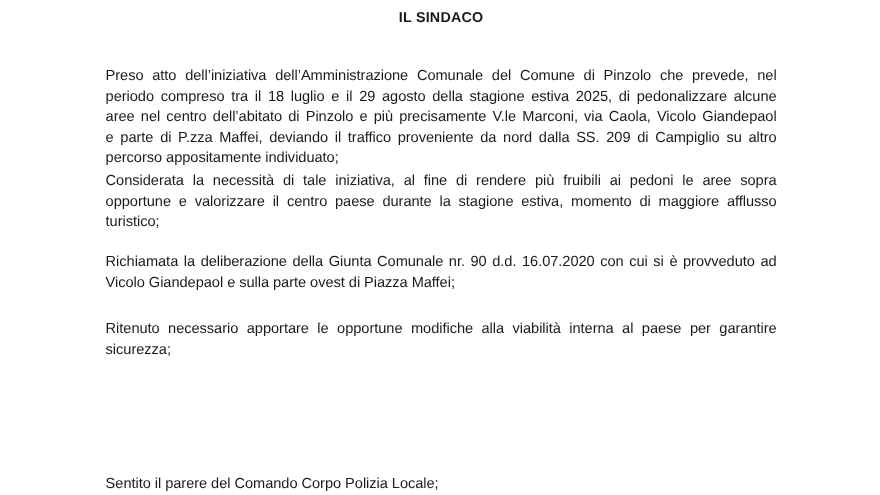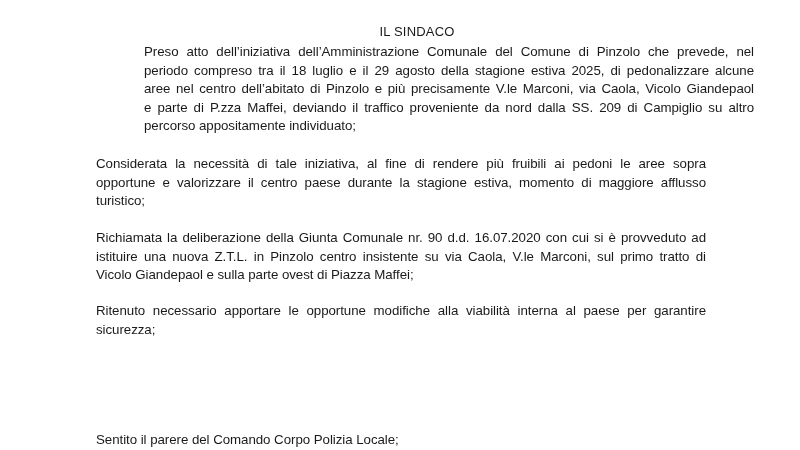--- a/index.html
+++ b/index.html
@@ -20,24 +20,24 @@
       left: 96px;
       top: 0;
       width: 610px;
     }
     .title {
       position: absolute;
       left: 0;
       width: 610px;
       top: 8px;
       text-align: center;
-      font-weight: normal;
+      font-weight: bold;
       font-size: 13px;
       letter-spacing: 0.2px;
-      margin: 16px;
+      margin: 0;
     }
     .para {
       position: absolute;
       left: 0;
       width: 610px;
       margin: 0;
       font-size: 13.3px;
       line-height: 18.6px;
       text-align: justify;
       letter-spacing: -0.05px;
@@ -51,41 +51,40 @@
     .para .line.last {
       text-align-last: left;
     }
   </style>
 </head>
 <body>
 
 <div class="page">
   <h1 class="title">IL SINDACO</h1>
 
-  <p class="para" style="top:43px;margin-left:48px;">
+  <p class="para" style="top:60px;">
     <span class="line">Preso atto dell’iniziativa dell’Amministrazione Comunale del Comune di Pinzolo che prevede, nel</span>
     <span class="line">periodo compreso tra il 18 luglio e il 29 agosto della stagione estiva 2025, di pedonalizzare alcune</span>
     <span class="line">aree nel centro dell’abitato di Pinzolo e più precisamente V.le Marconi, via Caola, Vicolo Giandepaol</span>
     <span class="line">e parte di P.zza Maffei, deviando il traffico proveniente da nord dalla SS. 209 di Campiglio su altro</span>
     <span class="line last">percorso appositamente individuato;</span>
   </p>
 
   <p class="para" style="top:155px;">
     <span class="line">Considerata la necessità di tale iniziativa, al fine di rendere più fruibili ai pedoni le aree sopra</span>
     <span class="line">opportune e valorizzare il centro paese durante la stagione estiva, momento di maggiore afflusso</span>
     <span class="line last">turistico;</span>
   </p>
 
   <p class="para" style="top:229px;">
     <span class="line">Richiamata la deliberazione della Giunta Comunale nr. 90 d.d. 16.07.2020 con cui si è provveduto ad</span>
-    <span class="line">istituire una nuova Z.T.L. in Pinzolo centro insistente su via Caola, V.le Marconi, sul primo tratto di</span>
     <span class="line last">Vicolo Giandepaol e sulla parte ovest di Piazza Maffei;</span>
   </p>
 
-  <p class="para" style="top:302px;">
+  <p class="para" style="top:290px;">
     <span class="line">Ritenuto necessario apportare le opportune modifiche alla viabilità interna al paese per garantire</span>
     <span class="line last">sicurezza;</span>
   </p>
 
   <p class="para" style="top:376px;">
   </p>
 
   <p class="para" style="top:431px;">
     <span class="line last">Sentito il parere del Comando Corpo Polizia Locale;</span>
   </p>

